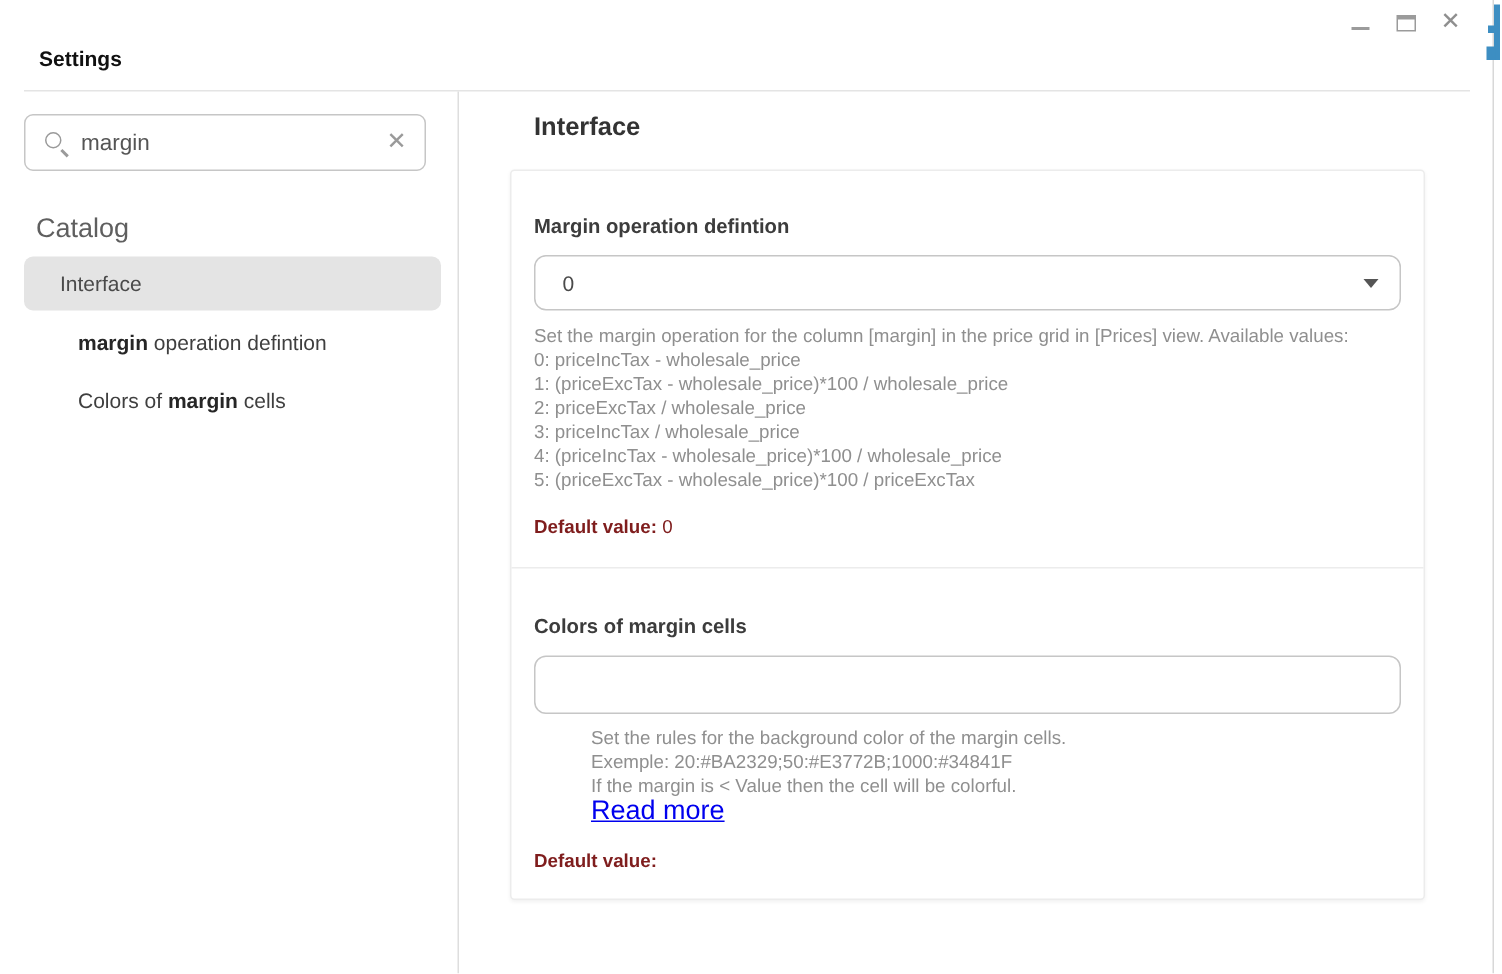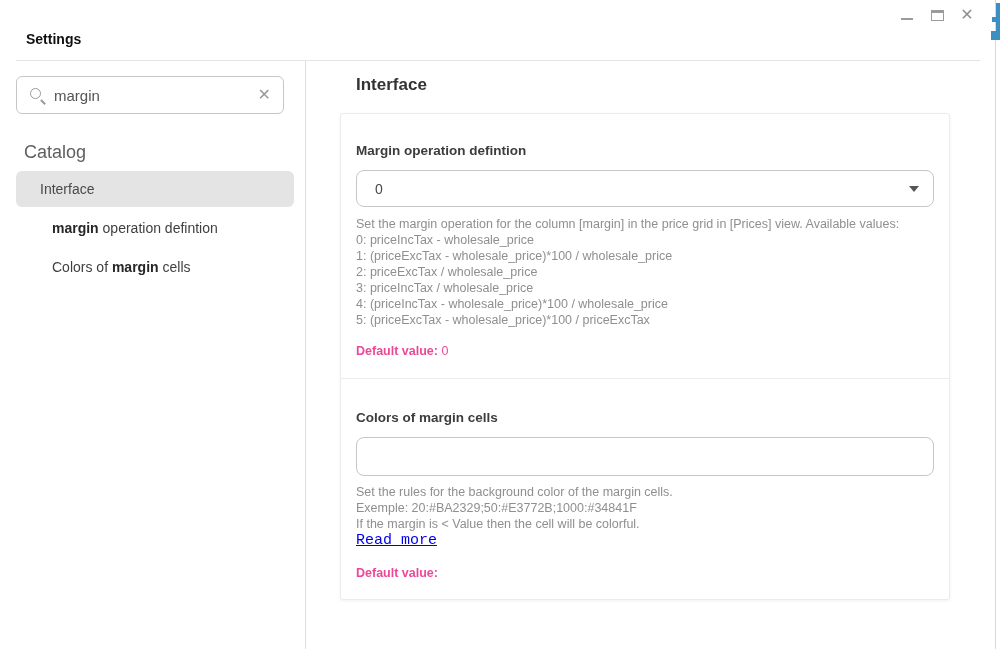--- a/index.html
+++ b/index.html
@@ -59,27 +59,27 @@
   .combobox { margin-top:12px; height:37px; border:1px solid #c6c6c6; border-radius:8px;
               display:flex; align-items:center; justify-content:space-between;
               padding:0 14px 0 18px; font-size:14px; color:#4a4a4a; cursor:pointer;
               background:#fff; }
   .caret-down { width:0; height:0; border-left:5px solid transparent;
                 border-right:5px solid transparent; border-top:6px solid #555; }
   .text-input { margin-top:12px; height:39px; border:1px solid #c6c6c6; border-radius:8px;
                 width:100%; padding:0 14px; font-size:14px; color:#333; outline:none;
                 font-family:inherit; display:block; }
   .help-text { margin-top:9px; font-size:12.5px; line-height:16px; color:#8f8f8f; }
-  .sec-2 .help-text { margin-top:8px; }
-  .default-row { margin-top:16px; font-size:12.5px; color:#ec4899; }
+  .sec-2 .help-text { margin-top:8px;margin-left:38px; }
+  .default-row { margin-top:16px; font-size:12.5px; color:#7f1d1d; }
   .sec-2 .default-row { margin-top:17px; }
   .default-row .dl { font-weight:bold; }
   .sec-1 { padding-bottom:20px; border-bottom:1px solid #ececec; }
-  .read-more { display:inline-block; font-size:15px; line-height:16px;
-               text-decoration:underline; cursor:pointer;font-family:Liberation Mono, monospace; }
+  .read-more { display:inline-block; font-size:18px; line-height:16px;
+               text-decoration:underline; cursor:pointer; }
 
   
   .scroll-track { position:absolute; left:995px; top:0; width:1px; height:649px;
                   background:#d8d8d8; }
   .artifact { position:absolute; }
   .art-bar  { left:996px; top:3px;  width:4px; height:37px; }
   .art-notch{ left:992px; top:17px; width:4px; height:5px; }
   .art-foot { left:991px; top:31px; width:6px; height:9px; }
 </style>
 </head>

